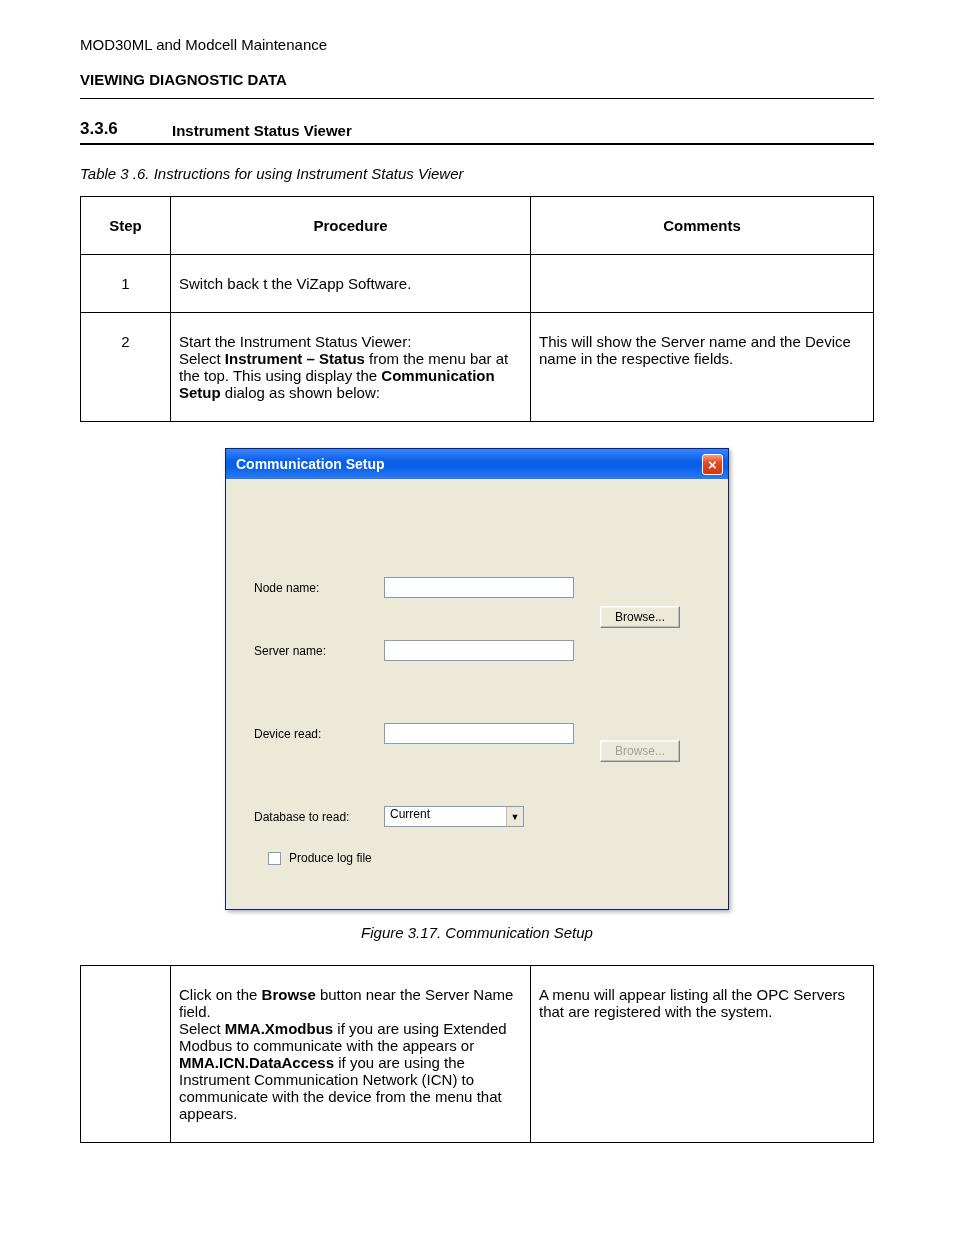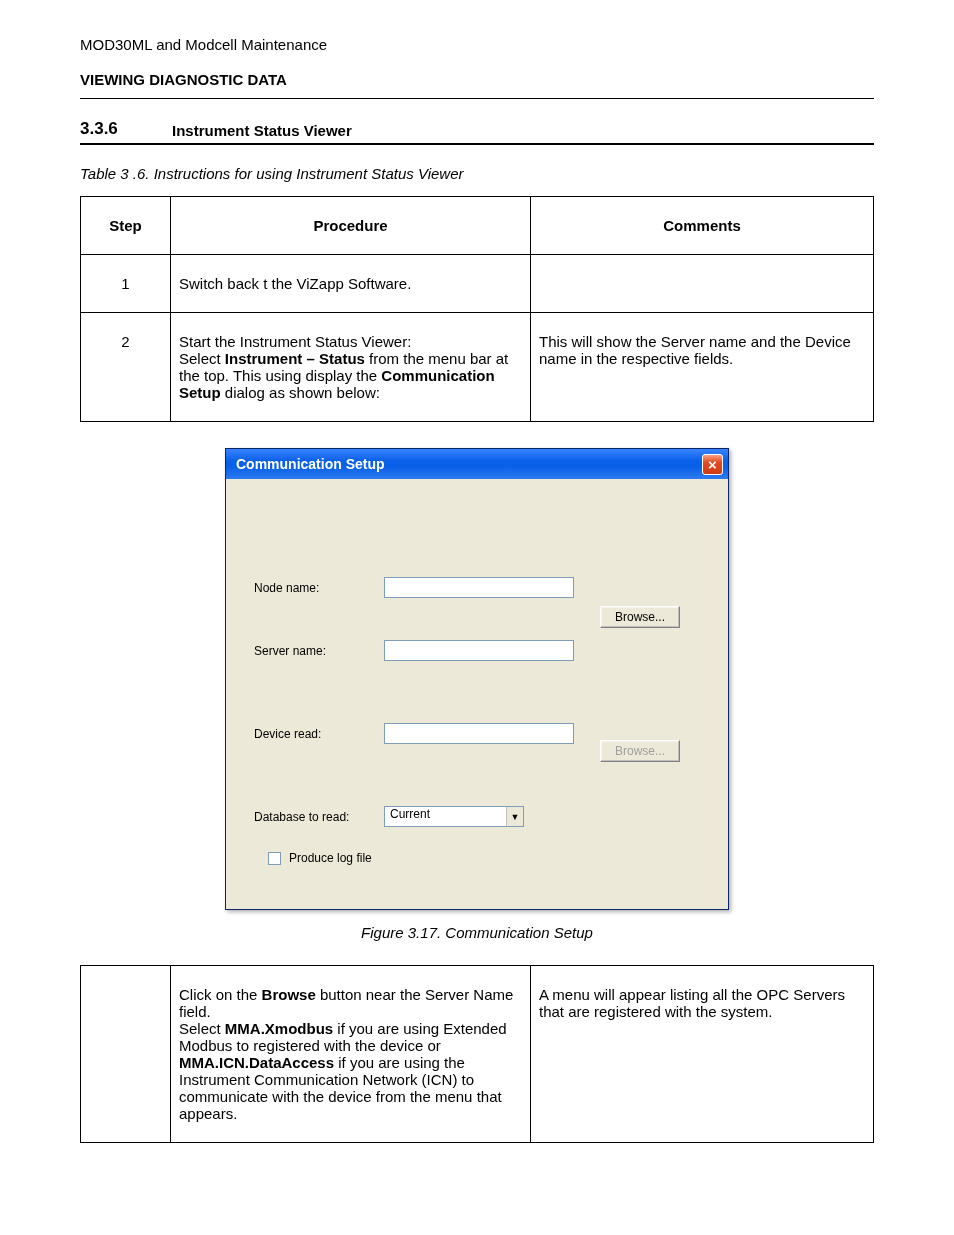--- a/index.html
+++ b/index.html
@@ -202,20 +202,20 @@
   <colgroup>
       <col class="step">
       <col class="proc">
       <col>
     </colgroup>
   <tbody>
     <tr>
       <td></td>
       <td>
         <span>Click on the </span><b>Browse</b><span> button near the Server Name field.</span><br>
-        <span>Select </span><b>MMA.Xmodbus</b><span> if you are using Extended Modbus to registered with the device or </span><b>MMA.ICN.DataAccess</b><span> if you are using the Instrument Communication Network (ICN) to communicate with the device from the menu that appears.</span>
+        <span>Select </span><b>MMA.Xmodbus</b><span> if you are using Extended Modbus to communicate with the appears or </span><b>MMA.ICN.DataAccess</b><span> if you are using the Instrument Communication Network (ICN) to communicate with the device from the menu that appears.</span>
       </td>
       <td>A menu will appear listing all the OPC Servers that are registered with the system.</td>
     </tr>
   </tbody>
 </table>
 
 <div class="pagefoot">3 -18</div>
 
 </body></html>

